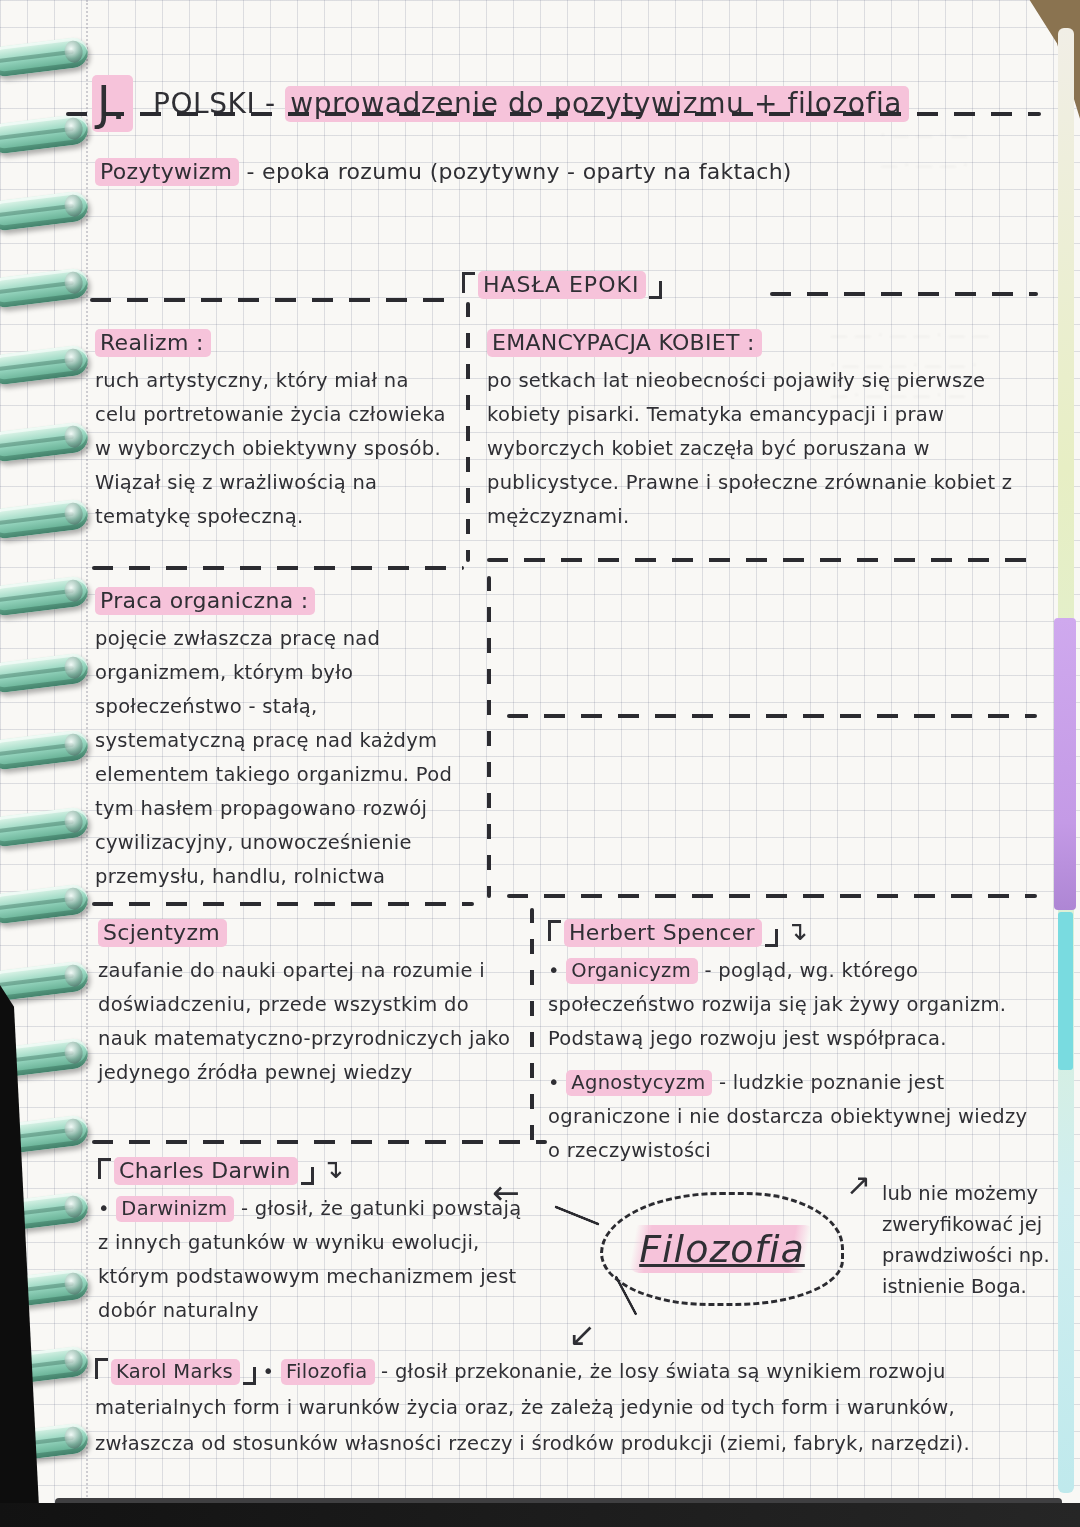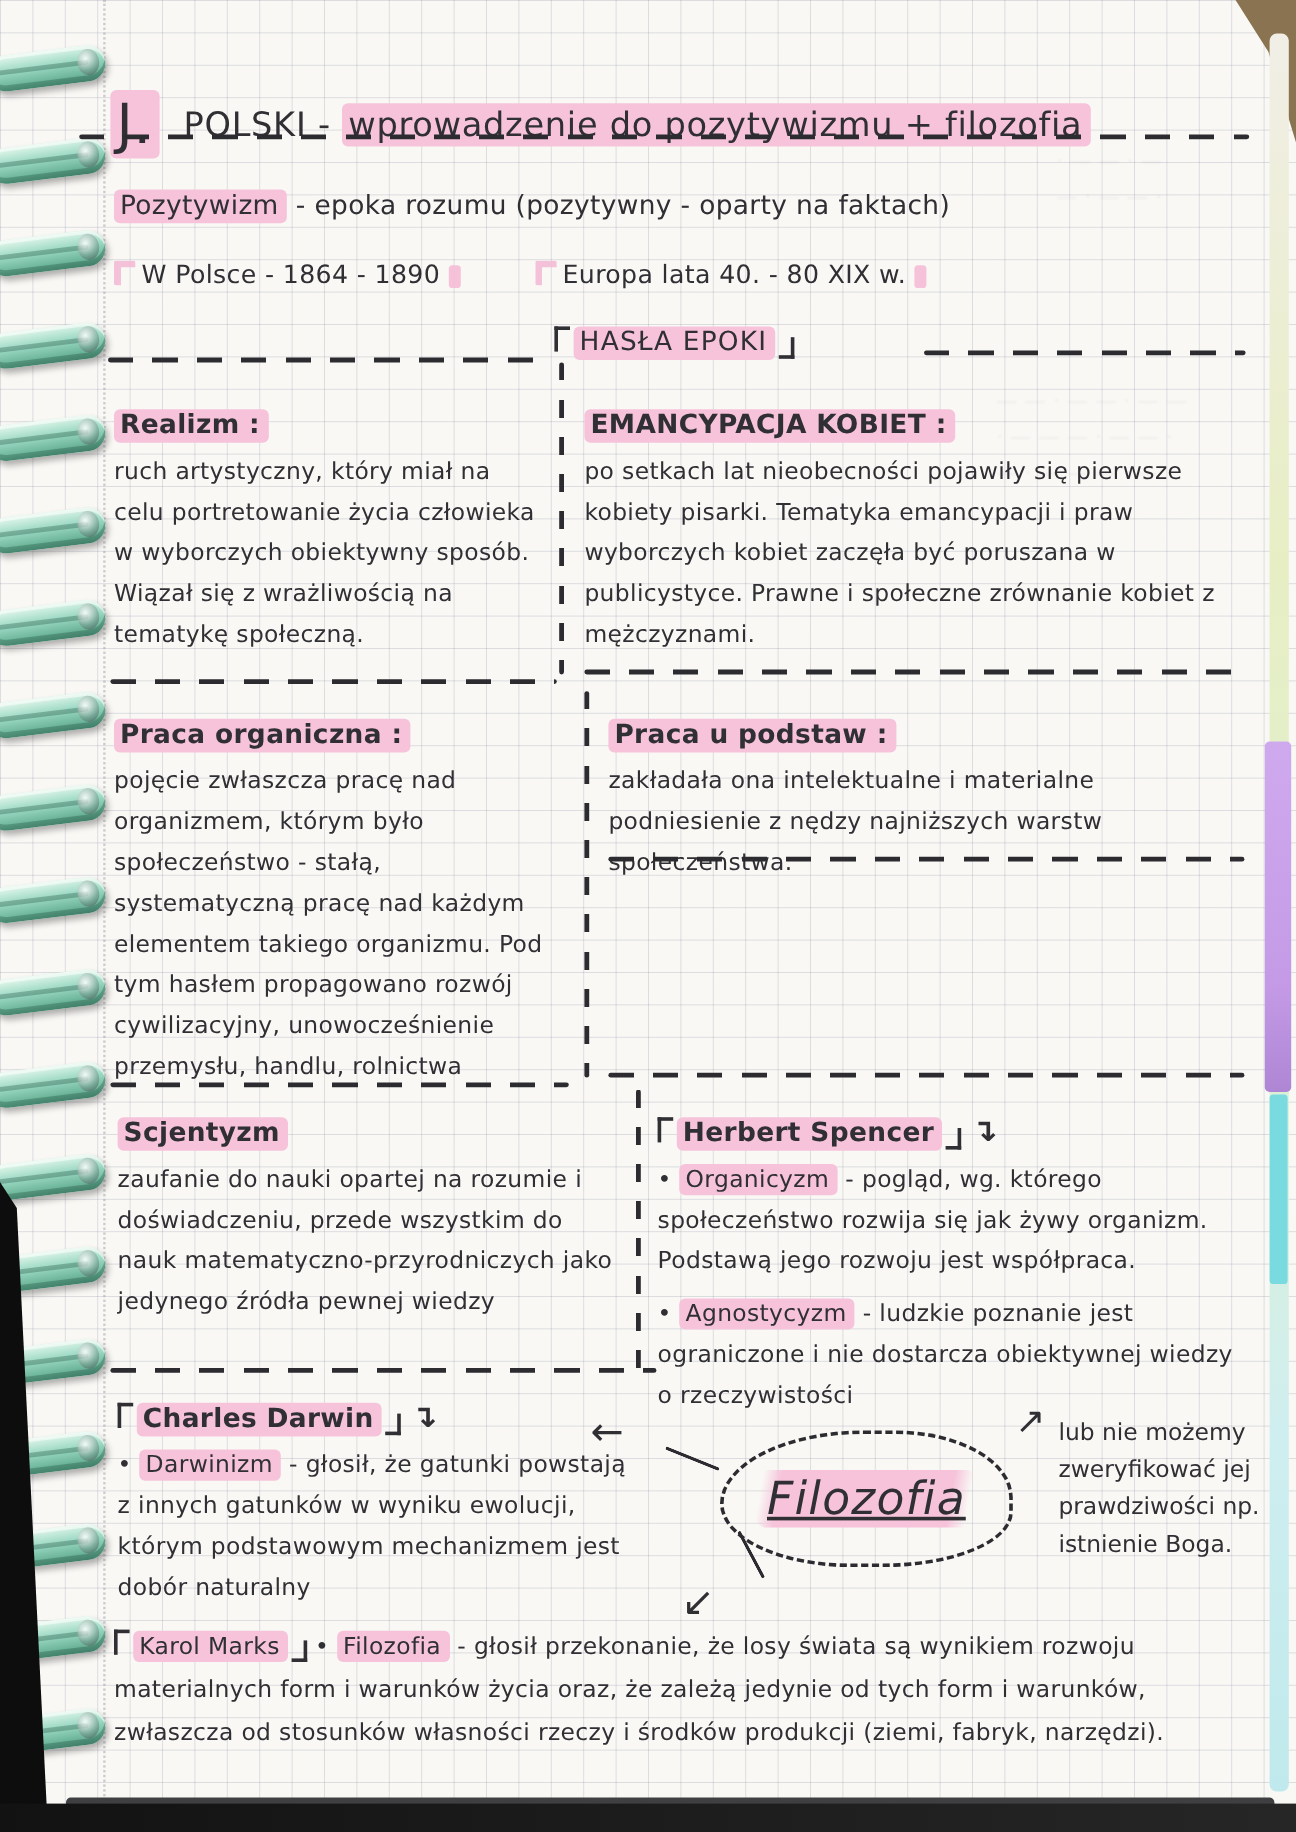--- a/index.html
+++ b/index.html
@@ -25,21 +25,21 @@
               clip-path:polygon(0 0,14px 4%,40px 100%,0 100%);}
   
   .coil{position:absolute;left:-10px;width:98px;height:30px;border-radius:15px;transform:rotate(-7deg);
         background:linear-gradient(178deg,#dcf4e8 8%,#9ad8c2 45%,#6fb79c 78%,#4f927c);
         box-shadow:inset 0 -5px 0 rgba(35,85,65,.35), inset 0 3px 0 rgba(255,255,255,.55), 2px 4px 5px rgba(0,0,0,.3);}
   .coil::before{content:"";position:absolute;left:8px;right:14px;top:12px;height:4px;border-radius:2px;background:rgba(40,90,72,.35);}
   .coil::after{content:"";position:absolute;right:5px;top:3px;width:18px;height:22px;border-radius:50%;
                background:radial-gradient(circle at 38% 35%, rgba(255,255,255,.85), rgba(120,150,140,.5) 55%, rgba(45,55,60,.6));}
   .hl{background:#f6c3da;border-radius:5px;padding:1px 7px 2px 5px;box-decoration-break:clone;-webkit-box-decoration-break:clone;}
   .block{position:absolute;font-size:19.5px;line-height:34px;letter-spacing:.3px;}
-  .sec-title{font-size:22px;margin:16px 0 4px 0;font-weight:bold;}
+  .sec-title{font-size:22px;margin:4px 0 4px 0;}
   .body-text{margin:0;}
   .main-title{position:absolute;left:92px;top:36px;font-size:28px;letter-spacing:.6px;margin-top:44px;}
   .big-j{font-size:46px;line-height:46px;vertical-align:-6px;margin-right:10px;}
   .hdash{position:absolute;height:4px;border-radius:2px;
          background:repeating-linear-gradient(90deg,#2b2b30 0 21px,transparent 21px 37px);}
   .vdash{position:absolute;width:4px;border-radius:2px;
          background:repeating-linear-gradient(180deg,#2b2b30 0 15px,transparent 15px 31px);}
   .bro{display:inline-block;width:10px;height:18px;border-left:3px solid #2f2f34;border-top:3px solid #2f2f34;margin-right:3px;vertical-align:-1px;}
   .brc{display:inline-block;width:10px;height:15px;border-right:3px solid #2f2f34;border-bottom:3px solid #2f2f34;margin-left:3px;vertical-align:-7px;}
   .pko{display:inline-block;width:12px;height:15px;border-left:6px solid #f4b9d4;border-top:6px solid #f4b9d4;border-radius:2px;opacity:.85;margin-right:5px;vertical-align:-2px;}
@@ -90,25 +90,20 @@
     <span>POLSKI -</span>
     <span class="hl">wprowadzenie do pozytywizmu + filozofia</span>
   </div>
   <div class="hdash" style="left:66px;top:112px;width:975px"></div>
 
   <div class="block" style="left:95px;top:155px;font-size:22px">
     <span class="hl">Pozytywizm</span>
     <span>- epoka rozumu (pozytywny - oparty na faktach)</span>
   </div>
 
-  <div class="block" style="left:95px;top:212px;font-size:21px">
-    <span class="pko"></span><span>W Polsce - 1864 - 1890</span><span class="pkc"></span>
-    <span style="display:inline-block;width:48px"></span>
-    <span class="pko"></span><span>Europa lata 40. - 80 XIX w.</span><span class="pkc"></span>
-  </div>
 
   <div class="hdash" style="left:90px;top:298px;width:360px"></div>
   <div class="banner-label">
     <span class="bro"></span><span class="hl">HASŁA EPOKI</span><span class="brc"></span>
   </div>
   <div class="hdash" style="left:770px;top:292px;width:268px"></div>
 
   <div class="vdash" style="left:466px;top:302px;height:260px"></div>
   <div class="block" style="left:95px;top:322px;width:352px">
     <p class="sec-title"><span class="hl">Realizm :</span></p>
@@ -118,24 +113,20 @@
     <p class="sec-title"><span class="hl">EMANCYPACJA KOBIET :</span></p>
     <p class="body-text">po setkach lat nieobecności pojawiły się pierwsze kobiety pisarki. Tematyka emancypacji i praw wyborczych kobiet zaczęła być poruszana w publicystyce. Prawne i społeczne zrównanie kobiet z mężczyznami.</p>
   </div>
 
   <div class="hdash" style="left:92px;top:566px;width:372px"></div>
   <div class="hdash" style="left:487px;top:558px;width:550px"></div>
   <div class="vdash" style="left:487px;top:576px;height:322px"></div>
   <div class="block" style="left:95px;top:580px;width:378px">
     <p class="sec-title"><span class="hl">Praca organiczna :</span></p>
     <p class="body-text">pojęcie zwłaszcza pracę nad organizmem, którym było społeczeństwo - stałą, systematyczną pracę nad każdym elementem takiego organizmu. Pod tym hasłem propagowano rozwój cywilizacyjny, unowocześnienie przemysłu, handlu, rolnictwa</p>
-  </div>
-  <div class="block" style="left:507px;top:580px;width:530px">
-    <p class="sec-title"><span class="hl">Praca u podstaw :</span></p>
-    <p class="body-text">zakładała ona intelektualne i materialne podniesienie z nędzy najniższych warstw społeczeństwa.</p>
   </div>
   <div class="hdash" style="left:507px;top:714px;width:530px"></div>
 
   <div class="hdash" style="left:92px;top:902px;width:382px"></div>
   <div class="hdash" style="left:507px;top:894px;width:530px"></div>
   <div class="vdash" style="left:530px;top:908px;height:234px"></div>
   <div class="block" style="left:98px;top:912px;width:420px">
     <p class="sec-title"><span class="hl">Scjentyzm</span></p>
     <p class="body-text">zaufanie do nauki opartej na rozumie i doświadczeniu, przede wszystkim do nauk matematyczno-przyrodniczych jako jedynego źródła pewnej wiedzy</p>
   </div>

